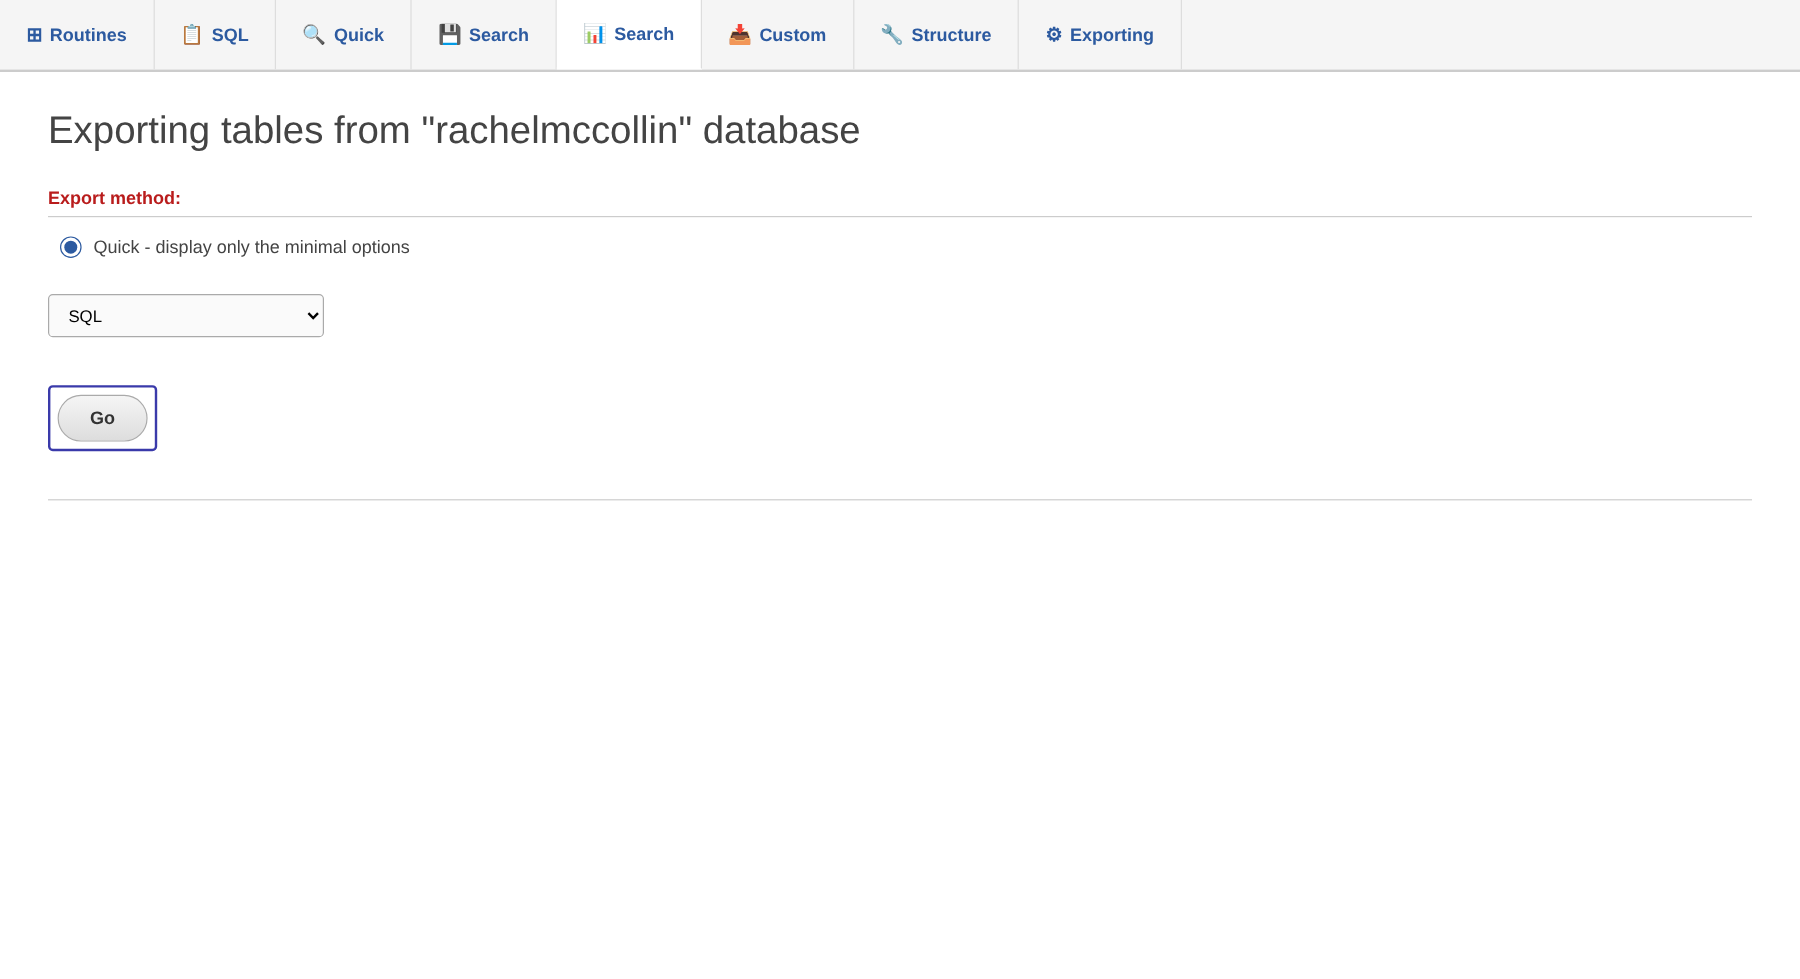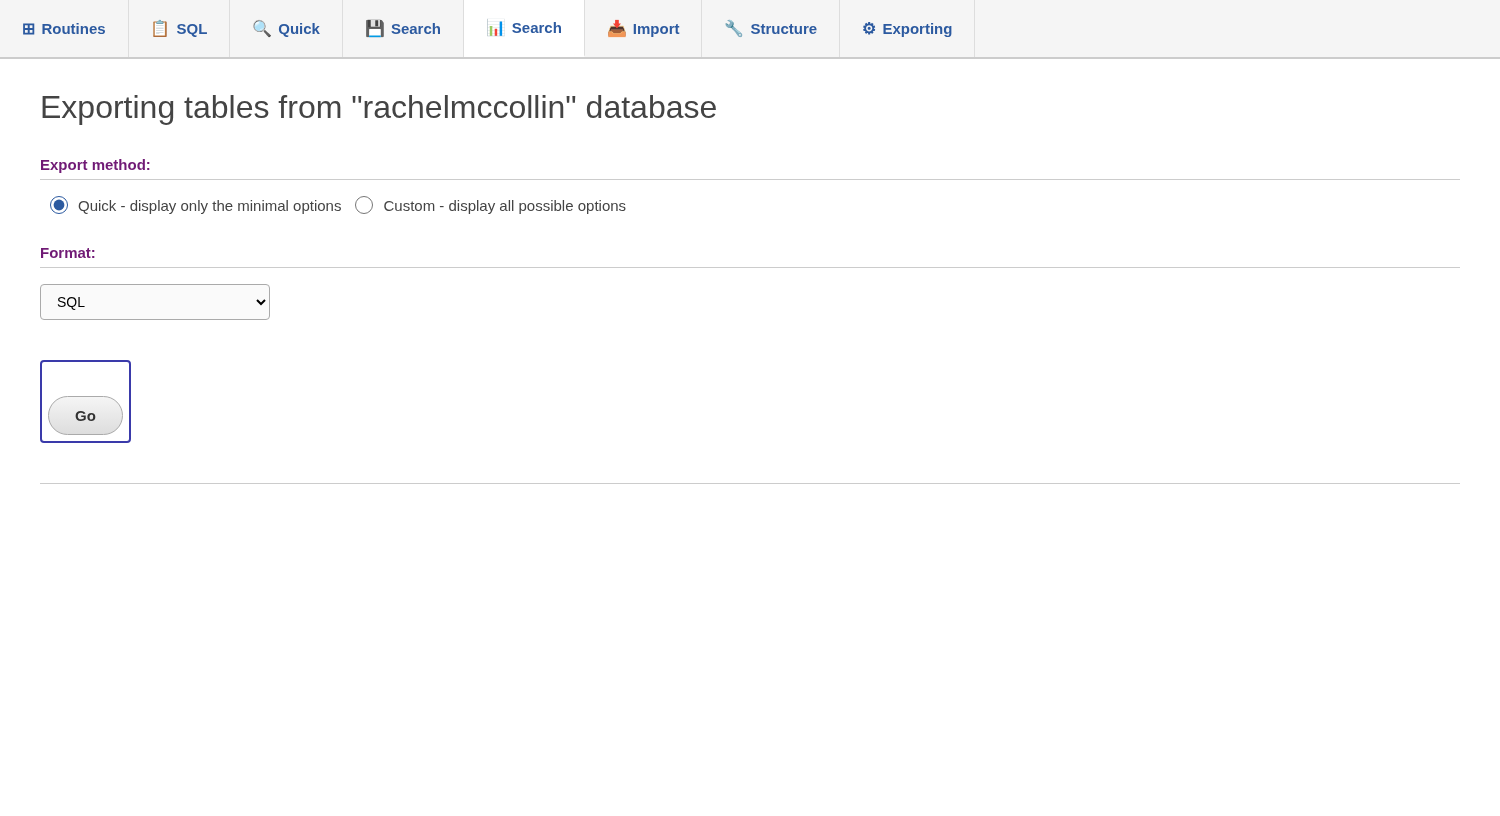--- a/index.html
+++ b/index.html
@@ -60,29 +60,29 @@
       margin-bottom: 30px;
     }
 
     .section {
       margin-bottom: 30px;
     }
 
     .section-label {
       font-size: 15px;
       font-weight: bold;
-      color: #701a75;
+      color: #b91c1c;
       border-bottom: 1px solid #ccc;
       padding-bottom: 6px;
       margin-bottom: 16px;
     }
 
     .radio-group {
       display: flex;
-      flex-direction: row;
+      flex-direction: column;
       gap: 14px;
       margin-left: 10px;
     }
 
     .radio-item {
       display: flex;
       align-items: center;
       gap: 10px;
       cursor: pointer;
     }
@@ -123,21 +123,20 @@
 
     .go-button {
       padding: 10px 26px;
       font-size: 15px;
       font-weight: bold;
       background: linear-gradient(to bottom, #f5f5f5, #ddd);
       border: 1px solid #aaa;
       border-radius: 20px;
       cursor: pointer;
       color: #333;
-      margin-top: 28px;
     }
 
     .bottom-border {
       border-bottom: 1px solid #ccc;
       margin-top: 40px;
     }
   </style>
 </head>
 <body>
 
@@ -157,21 +156,21 @@
   <a class="tab-item">
     <span class="tab-icon">💾</span>
     <span>Search</span>
   </a>
   <a class="tab-item active">
     <span class="tab-icon">📊</span>
     <span>Search</span>
   </a>
   <a class="tab-item">
     <span class="tab-icon">📥</span>
-    <span>Import</span>
+    <span>Custom</span>
   </a>
   <a class="tab-item">
     <span class="tab-icon">🔧</span>
     <span>Structure</span>
   </a>
   <a class="tab-item">
     <span class="tab-icon">⚙</span>
     <span>Exporting</span>
   </a>
 </nav>
@@ -181,30 +180,25 @@
   <h1 class="page-title">Exporting tables from "rachelmccollin" database</h1>
 
   
   <div class="section">
     <div class="section-label">Export method:</div>
     <div class="radio-group">
       <div class="radio-item">
         <input type="radio" id="quick" name="export_method" checked="" style="">
         <label for="quick">Quick - display only the minimal options</label>
       </div>
-      <div class="radio-item">
-        <input type="radio" id="custom" name="export_method" style="">
-        <label for="custom">Custom - display all possible options</label>
-      </div>
     </div>
   </div>
 
   
   <div class="section">
-    <div class="section-label">Format:</div>
     <select class="format-select">
       <option>SQL</option>
       <option>CSV</option>
       <option>JSON</option>
       <option>XML</option>
       <option>PDF</option>
       <option>Excel</option>
     </select>
   </div>
 

